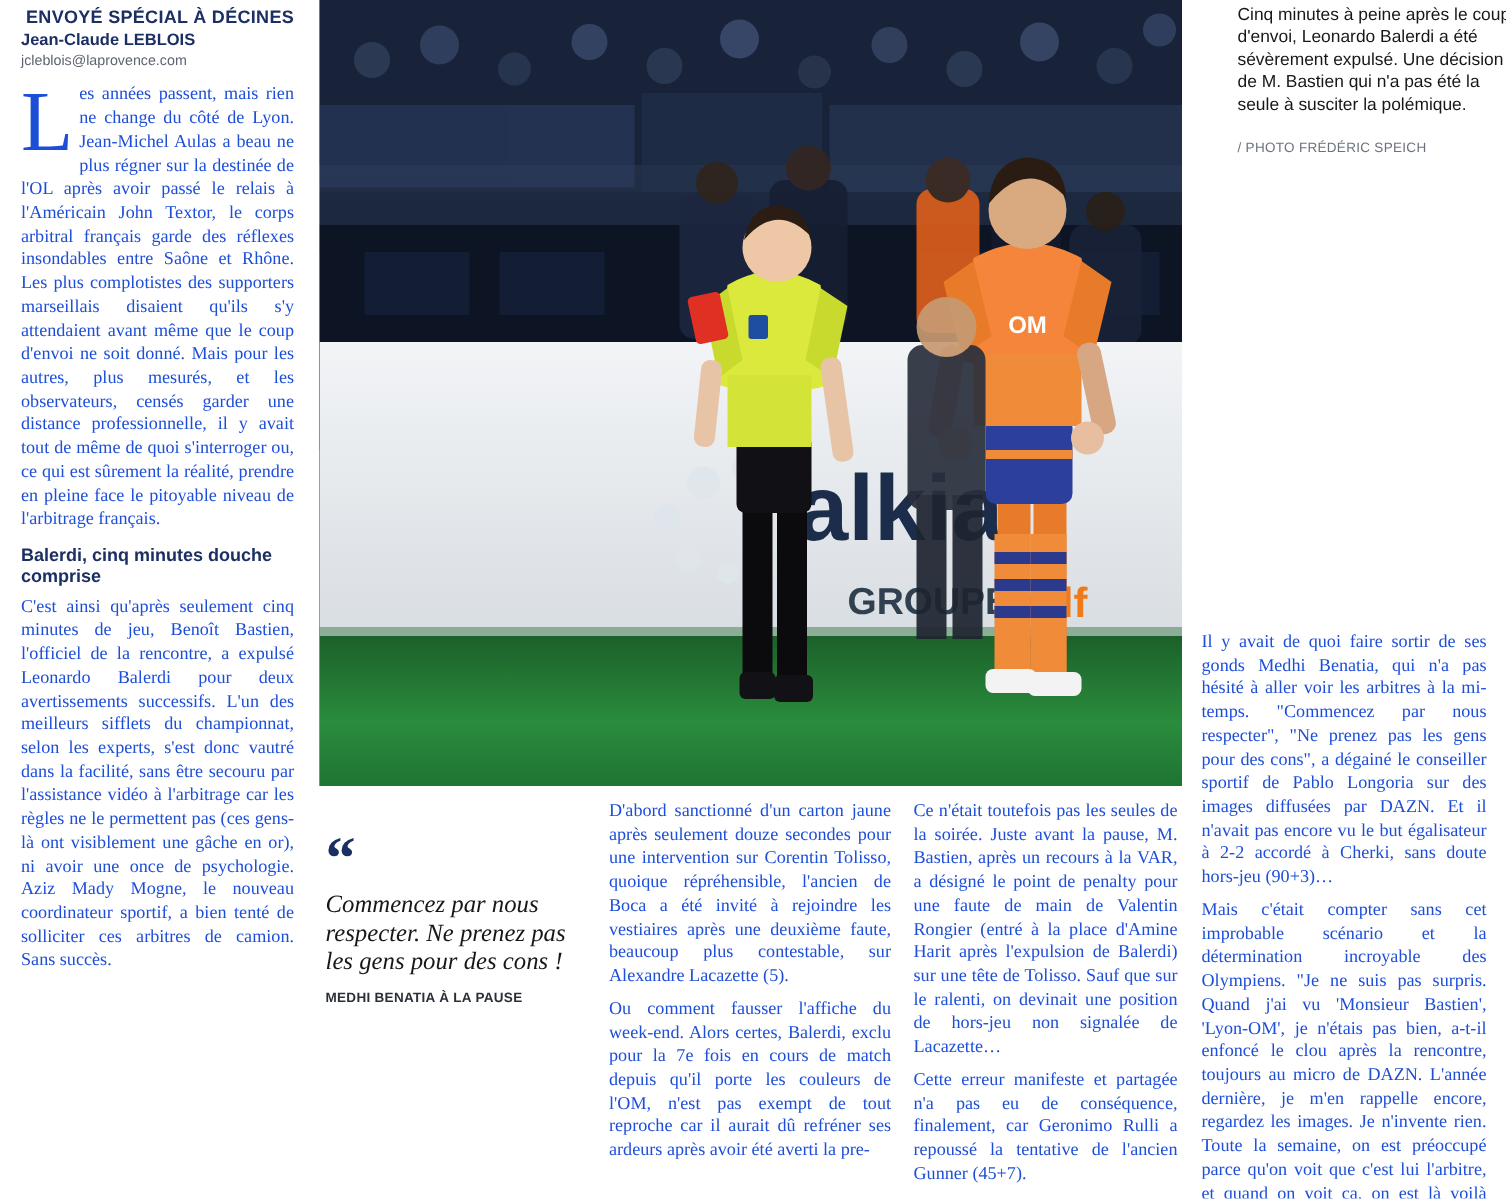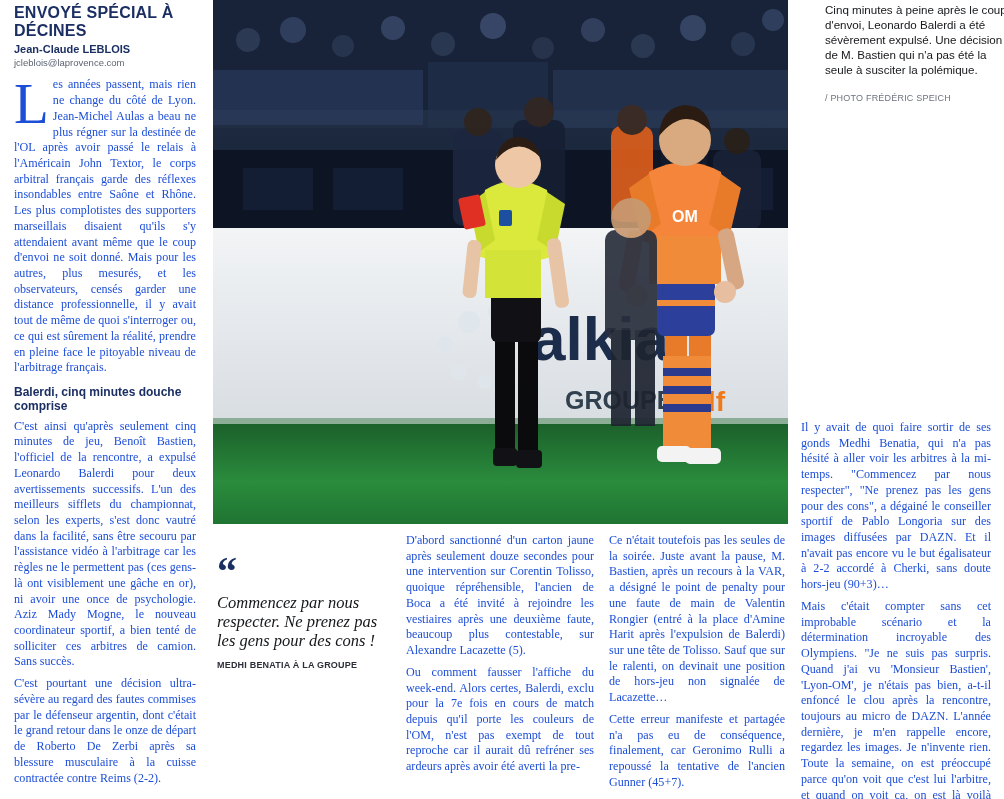--- a/index.html
+++ b/index.html
@@ -12,23 +12,24 @@
     overflow:hidden;
   }
   .page { position:relative; width:1004px; height:799px; }
 
   
   .col-left {
     position:absolute; left:14px; top:4px; width:182px; height:790px;
   }
   .kicker {
     font-family:"Liberation Sans", sans-serif;
-    font-weight:bold; font-size:16px; letter-spacing:.2px;
+    font-weight:bold; font-size:12px; letter-spacing:.2px;
     color:#1b2f63; text-transform:uppercase;
     margin-bottom:3px;
+    text-align:right;
   }
   .byline-name {
     font-family:"Liberation Sans", sans-serif;
     font-weight:bold; font-size:11px; color:#1b2f63;
     margin-bottom:2px;
   }
   .byline-mail {
     font-family:"Liberation Sans", sans-serif;
     font-size:9.5px; color:#5d6470;
     border-left:3px solid #cfd3da; padding-left:6px;
@@ -125,21 +126,20 @@
     </div>
 
     <div class="body-text" style="margin-top:9px;">
       <p class="dropcap">Les années passent, mais rien ne change du côté de Lyon. Jean-Michel Aulas a beau ne plus régner sur la destinée de l'OL après avoir passé le relais à l'Américain John Textor, le corps arbitral français garde des réflexes insondables entre Saône et Rhône. Les plus complotistes des supporters marseillais disaient qu'ils s'y attendaient avant même que le coup d'envoi ne soit donné. Mais pour les autres, plus mesurés, et les observateurs, censés garder une distance professionnelle, il y avait tout de même de quoi s'interroger ou, ce qui est sûrement la réalité, prendre en pleine face le pitoyable niveau de l'arbitrage français.</p>
     </div>
 
     <div class="subhead">Balerdi, cinq minutes douche comprise</div>
 
     <div class="body-text">
       <p>C'est ainsi qu'après seulement cinq minutes de jeu, Benoît Bastien, l'officiel de la rencontre, a expulsé Leonardo Balerdi pour deux avertissements successifs. L'un des meilleurs sifflets du championnat, selon les experts, s'est donc vautré dans la facilité, sans être secouru par l'assistance vidéo à l'arbitrage car les règles ne le permettent pas (ces gens-là ont visiblement une gâche en or), ni avoir une once de psychologie. Aziz Mady Mogne, le nouveau coordinateur sportif, a bien tenté de solliciter ces arbitres de camion. Sans succès.</p>
-      <p>C'est pourtant une décision ultra-sévère au regard des fautes commises par le défenseur argentin, dont c'était le grand retour dans le onze de départ de Roberto De Zerbi après sa blessure musculaire à la cuisse contractée contre Reims (2-2).</p>
     </div>
   </div>
 
   <div class="photo">
     <svg width="575" height="524" viewBox="0 0 575 524" xmlns="http://www.w3.org/2000/svg">
       <defs>
         <linearGradient id="pitchG" x1="0" y1="0" x2="0" y2="1">
           <stop offset="0%" stop-color="#1a5c29"></stop>
           <stop offset="60%" stop-color="#2a8c3c"></stop>
           <stop offset="100%" stop-color="#1f7432"></stop>
@@ -287,21 +287,21 @@
         <circle cx="418" cy="218" r="20" fill="#c79a72"></circle>
         <rect x="398" y="330" width="20" height="96" fill="#1e2430"></rect>
         <rect x="422" y="330" width="20" height="96" fill="#1e2430"></rect>
       </g>
     </svg>
   </div>
 
   <div class="pullquote">
     <div class="quote-mark">“</div>
     <div class="quote-text">Commencez par nous respecter. Ne prenez pas les gens pour des cons !</div>
-    <div class="quote-attr">MEDHI BENATIA À LA GROUPE</div>
+    <div class="quote-attr">MEDHI BENATIA À LA PAUSE</div>
   </div>
 
   <div class="col-mid1 body-text">
     <p>D'abord sanctionné d'un carton jaune après seulement douze secondes pour une intervention sur Corentin Tolisso, quoique répréhensible, l'ancien de Boca a été invité à rejoindre les vestiaires après une deuxième faute, beaucoup plus contestable, sur Alexandre Lacazette (5).</p>
     <p>Ou comment fausser l'affiche du week-end. Alors certes, Balerdi, exclu pour la 7e fois en cours de match depuis qu'il porte les couleurs de l'OM, n'est pas exempt de tout reproche car il aurait dû refréner ses ardeurs après avoir été averti la pre-</p>
   </div>
 
   <div class="col-mid2 body-text">
     <p>Ce n'était toutefois pas les seules de la soirée. Juste avant la pause, M. Bastien, après un recours à la VAR, a désigné le point de penalty pour une faute de main de Valentin Rongier (entré à la place d'Amine Harit après l'expulsion de Balerdi) sur une tête de Tolisso. Sauf que sur le ralenti, on devinait une position de hors-jeu non signalée de Lacazette…</p>
     <p>Cette erreur manifeste et partagée n'a pas eu de conséquence, finalement, car Geronimo Rulli a repoussé la tentative de l'ancien Gunner (45+7).</p>

